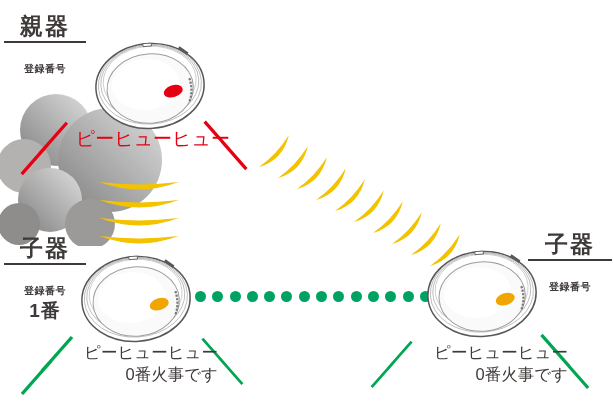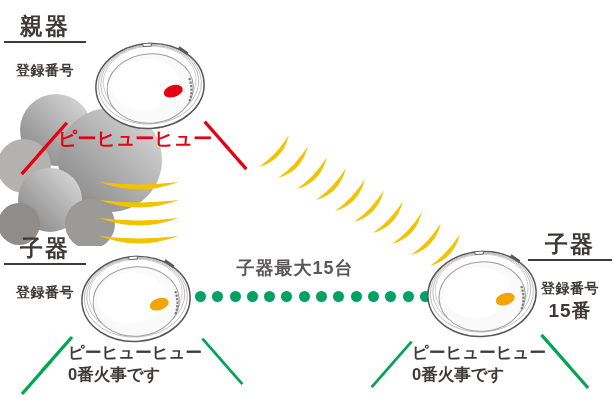--- a/index.html
+++ b/index.html
@@ -5,24 +5,24 @@
   html,body{margin:0;padding:0;background:#fff;}
   .stage{
     position:relative;width:614px;height:404px;background:#fff;overflow:hidden;
     font-family:"Liberation Sans","DejaVu Sans",sans-serif;color:#3e3a39;
   }
   .abs{position:absolute;}
   
   .unit-label{position:absolute;text-align:center;}
   .unit-title{font-size:23px;font-weight:bold;line-height:1.05;letter-spacing:2px;}
   .unit-rule{height:2px;background:#3e3a39;margin:3px 0 3px 0;border:0;}
-  .unit-reg{font-size:14px;font-weight:bold;letter-spacing:0.5px;margin-top:19px;}
+  .unit-reg{font-size:10px;font-weight:bold;letter-spacing:0.5px;margin-top:19px;}
   .unit-num{font-size:19px;font-weight:bold;letter-spacing:1px;}
   
-  .alert{position:absolute;text-align:left;font-weight:bold;}
+  .alert{position:absolute;text-align:right;font-weight:normal;}
   .alert-parent{font-size:19px;line-height:1.3;color:#e60012;}
   .alert-child{font-size:16.5px;line-height:1.35;color:#3e3a39;}
   
   .bolt{position:absolute;}
   .bolt svg{display:block;width:100%;height:100%;}
   .bolt.mirror svg{transform:scaleX(-1);}
   
   .v-arc{display:block;width:84px;height:14px;margin-bottom:4px;}
   .v-arc svg,.d-arc svg{display:block;width:100%;height:100%;}
   .d-arc{position:absolute;width:46px;height:12px;transform:rotate(-47deg);}
@@ -169,29 +169,29 @@
         <svg viewBox="0 0 80 20" preserveAspectRatio="none">
           <path d="M2,3 Q40,24 78,3 Q40,10 2,3 Z" fill="#f3c200"></path>
         </svg>
       </span>
     </div>
 
   <div class="unit-label" style="left:4px;top:236px;width:82px;z-index:3">
     <div class="unit-title">子器</div>
     <div class="unit-rule"></div>
     <div class="unit-reg">登録番号</div>
+    <div class="unit-num">1番</div>
   </div>
   <div class="detector" style="left:80px;top:255px;z-index:2;transform:rotate(-4deg)">
     <svg viewBox="0 0 132 104">
       <use href="#detector-body"></use>
       <ellipse cx="93" cy="60" rx="11.5" ry="7" transform="rotate(-14 93 60)" fill="#f0a500"></ellipse>
     </svg>
   </div>
 
-  <div class="max-label" style="left:214px;top:256px;width:162px;z-index:2">子器最大15台</div>
   <div class="dots" style="left:195px;top:290px;width:236px;height:12px;z-index:2">
       <div class="dot" style="background: rgb(0, 162, 99);"></div>
       <div class="dot" style="background: rgb(0, 162, 99);"></div>
       <div class="dot" style="background: rgb(0, 162, 99);"></div>
       <div class="dot" style="background: rgb(0, 162, 99);"></div>
       <div class="dot" style="background: rgb(0, 162, 99);"></div>
       <div class="dot" style="background: rgb(0, 162, 99);"></div>
       <div class="dot" style="background: rgb(0, 162, 99);"></div>
       <div class="dot" style="background: rgb(0, 162, 99);"></div>
       <div class="dot" style="background: rgb(0, 162, 99);"></div>
@@ -199,21 +199,20 @@
       <div class="dot" style="background: rgb(0, 162, 99);"></div>
       <div class="dot" style="background: rgb(0, 162, 99);"></div>
       <div class="dot" style="background: rgb(0, 162, 99);"></div>
       <div class="dot" style="background: rgb(0, 162, 99);"></div>
     </div>
 
   <div class="unit-label" style="left:528px;top:232px;width:84px;z-index:3">
     <div class="unit-title">子器</div>
     <div class="unit-rule"></div>
     <div class="unit-reg">登録番号</div>
-    <div class="unit-num">15番</div>
   </div>
   <div class="detector" style="left:426px;top:250px;z-index:2;transform:rotate(-4deg)">
     <svg viewBox="0 0 132 104">
       <use href="#detector-body"></use>
       <ellipse cx="93" cy="60" rx="11.5" ry="7" transform="rotate(-14 93 60)" fill="#f0a500"></ellipse>
     </svg>
   </div>
 
   <div class="bolt" style="left:20px;top:334px;width:60px;height:62px;z-index:4">
     <svg viewBox="0 0 60 62">

